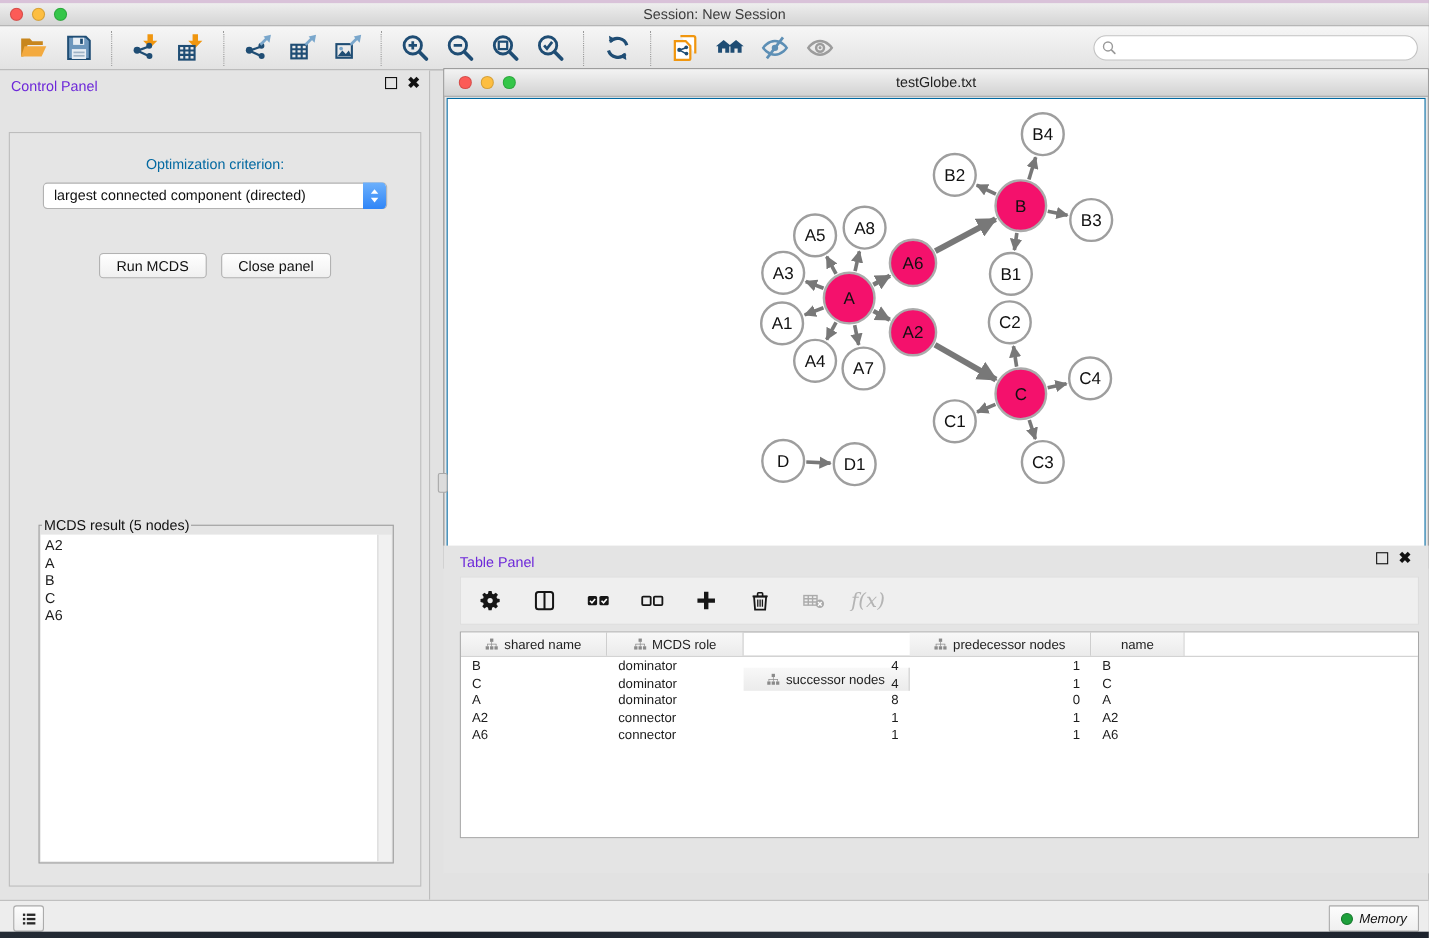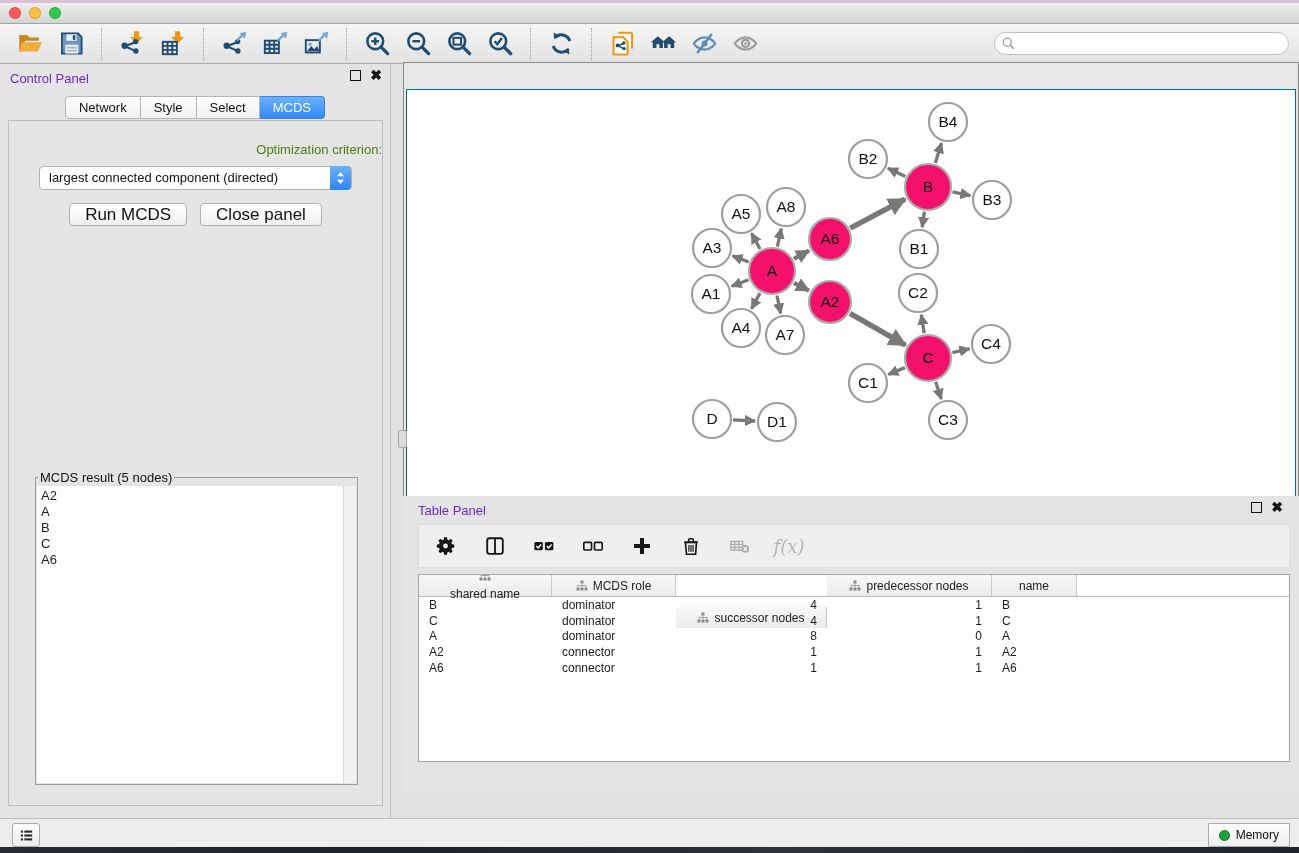--- a/index.html
+++ b/index.html
@@ -34,29 +34,29 @@
   .float-icon{width:11px;height:11px;border:1.6px solid #111;box-sizing:border-box;}
   .close-icon{font-size:14px;font-weight:bold;color:#111;line-height:11px;}
   .tabrow{position:absolute;left:0;top:32px;width:100%;display:flex;justify-content:center;}
   .seg{display:flex;}
   .seg .seg-btn{height:21px;line-height:21px;padding:0 13px;font-size:13px;background:linear-gradient(#ffffff,#f1f1f1);
                 border:1px solid #b5b5b5;border-left:none;color:#111;}
   .seg .seg-btn:first-child{border-left:1px solid #b5b5b5;border-radius:4px 0 0 4px;}
   .seg .seg-btn:last-child{border-radius:0 4px 4px 0;}
   .seg .seg-btn.active{background:linear-gradient(#6cb0fc,#338af8);color:#fff;border-color:#3f7fd6;}
   .cp-body{position:absolute;left:8px;right:7px;top:56px;bottom:12px;border:1px solid #bdbdbd;background:#e5e5e5;}
-  .opt-label{margin-top:21px;text-align:right;font-size:13px;color:#4d7c0f;}
+  .opt-label{margin-top:21px;text-align:center;font-size:13px;color:#0369a1;}
   .select-row{margin-top:9px;display:flex;justify-content:center;}
   .mac-select{position:relative;width:313px;height:24px;background:#fff;border:1px solid #b2b2b2;border-radius:4px;
               box-sizing:border-box;font-size:13px;line-height:22px;padding-left:9px;color:#111;}
   .mac-select .stepper{position:absolute;right:0;top:-1px;width:21px;height:24px;border-radius:0 4px 4px 0;
               background:linear-gradient(#6cb0fc,#2f85f7);display:flex;align-items:center;justify-content:center;}
   .btn-row{margin-top:13px;display:flex;justify-content:center;gap:13px;}
-  .mac-btn{height:23px;padding:0 15px;font-size:17px;line-height:21px;background:linear-gradient(#ffffff,#f0f0f0);
-           border:1px solid #b2b2b2;border-radius:4px;color:#111;}
+  .mac-btn{height:23px;padding:0 15px;font-size:13px;line-height:21px;background:linear-gradient(#ffffff,#f0f0f0);
+           border:1px solid #b2b2b2;border-radius:4px;color:#111;margin-top:27px;}
   fieldset.result{position:absolute;left:10px;right:8px;top:333px;bottom:4px;margin:16px;padding:0;
                   border:1px solid #9c9c9c;background:transparent;}
   fieldset.result legend{font-size:13px;color:#111;margin-left:2px;padding:0 2px;}
   .result-list{position:absolute;left:1px;right:13px;top:1px;bottom:1px;background:#fff;font-size:13px;
                padding:2px 0 0 4px;box-sizing:border-box;}
   .result-scroll{position:absolute;right:1px;top:1px;bottom:1px;width:12px;background:#f1f1f1;border-left:1px solid #d8d8d8;}
   .result-list div{line-height:16px;}
   
   .net-frame{position:absolute;left:403px;top:62px;width:896px;height:455px;border:1px solid #8a8a8a;
              background:#e8e8e8;box-sizing:border-box;}
@@ -88,38 +88,39 @@
   .td{box-sizing:border-box;padding:0 10px;overflow:hidden;white-space:nowrap;}
   .td.num{text-align:right;}
   .tp-tabs{position:absolute;left:0;right:0;top:269px;display:flex;justify-content:center;}
   
   .statusbar{position:absolute;left:0;top:818px;width:100%;height:29px;background:#ededed;border-top:1px solid #bbb;
              box-sizing:border-box;}
   .status-btn{position:absolute;left:12px;top:4px;width:26px;height:22px;border:1px solid #ababab;border-radius:3px;
               background:linear-gradient(#fdfdfd,#ededed);display:flex;align-items:center;justify-content:center;}
   .status-btn svg{width:17px;height:17px;}
   .memory-btn{position:absolute;right:9px;top:4px;height:22px;padding:0 10px;border:1px solid #ababab;border-radius:1px;
-              background:linear-gradient(#fdfdfd,#efefef);display:flex;align-items:center;gap:6px;font-size:12px;color:#111;}
+              background:linear-gradient(#fdfdfd,#efefef);display:flex;align-items:center;gap:6px;font-size:12px;color:#111;font-style:italic;}
   .mem-dot{width:11px;height:11px;border-radius:50%;background:#1ea03c;border:1px solid #157a2c;box-sizing:border-box;}
   .desktop-bottom{position:absolute;left:0;top:847px;width:100%;height:6px;
                   background:linear-gradient(90deg,#242b34,#1b212b 30%,#2a313b 60%,#1d232d);}
 </style>
 </head>
 <body>
 
 <div id="app">
 
   <div class="top-strip"></div>
 
   <div class="titlebar">
     <div class="lights">
       <span class="light red"></span>
       <span class="light yellow"></span>
       <span class="light green"></span>
     </div>
+    <div class="title">Session: New Session</div>
   </div>
 
   <div class="toolbar" id="main-toolbar">
     <div class="search-wrap">
       <svg class="mag" viewBox="0 0 24 24">
         <circle cx="10" cy="10" r="6.5" fill="none" stroke="#9a9a9a" stroke-width="2"></circle>
         <line x1="15" y1="15" x2="20" y2="20" stroke="#9a9a9a" stroke-width="2.4" stroke-linecap="round"></line>
       </svg>
       <input placeholder="" style="">
     </div>
@@ -284,28 +285,20 @@
       </span>
     </div>
 
   <div class="control-panel">
     <div class="panel-header">
       <span class="ph-title">Control Panel</span>
       <span class="ph-icons">
         <span class="float-icon"></span>
         <span class="close-icon">✖</span>
       </span>
-    </div>
-    <div class="tabrow">
-      <div class="seg" id="cp-tabs">
-          <span class="seg-btn">Network</span>
-          <span class="seg-btn">Style</span>
-          <span class="seg-btn">Select</span>
-          <span class="seg-btn active">MCDS</span>
-        </div>
     </div>
     <div class="cp-body">
       <div class="opt-label">Optimization criterion:</div>
       <div class="select-row">
         <div class="mac-select">
           <span>largest connected component (directed)</span>
           <span class="stepper">
             <svg width="9" height="14" viewBox="0 0 9 14">
                 <path d="M4.5 1l3.4 4.2H1.1z" fill="#fff"></path>
                 <path d="M4.5 13L1.1 8.8h6.8z" fill="#fff"></path>
@@ -325,20 +318,28 @@
             <div>B</div>
             <div>C</div>
             <div>A6</div>
           </div>
         <div class="result-scroll"></div>
       </fieldset>
     </div>
   </div>
 
   <div class="net-frame">
+    <div class="net-titlebar">
+      <div class="lights">
+        <span class="light red"></span>
+        <span class="light yellow"></span>
+        <span class="light green"></span>
+      </div>
+      <div class="net-title">testGlobe.txt</div>
+    </div>
     <div class="net-canvas">
       <svg id="graph" width="890" height="426" viewBox="0 0 890 426">
           <defs>
             <marker id="arrow" viewBox="0 0 10 10" refX="9" refY="5" markerWidth="3.4" markerHeight="3.4" orient="auto">
               <path d="M0 0L10 5L0 10z" fill="#787878"></path>
             </marker>
           </defs>
           <line x1="353.0557013272504" y1="159.03790244042816" x2="344.51098283201964" y2="143.32664585242324" stroke="#787878" stroke-width="3.3" marker-end="url(#arrow)"></line>
           <line x1="370.34242197013583" y1="156.57749956509346" x2="374.2986686662805" y2="138.49180038271777" stroke="#787878" stroke-width="3.3" marker-end="url(#arrow)"></line>
           <line x1="341.65634706744873" y1="172.05159970918868" x2="325.5424145806451" y2="165.87459225591394" stroke="#787878" stroke-width="3.3" marker-end="url(#arrow)"></line>
@@ -513,21 +514,21 @@
             <circle cx="17.8" cy="15.2" r="4.2" fill="#a8a8a8"></circle>
             <path d="M16 13.4l3.6 3.6M19.6 13.4L16 17" stroke="#fff" stroke-width="1.4"></path>
           </svg>
         </span>
         <span class="tp-btn" style="opacity: 1;">
           <span class="fx-label">f(x)</span>
         </span>
       </div>
     <div class="tbl">
       <div class="tbl-head" id="tbl-head">
-          <div class="th" style="width: 133px; flex-direction: column;">
+          <div class="th" style="width: 133px;">
             <span style="display: inline-flex;">
               <svg width="12" height="12" viewBox="0 0 12 12" fill="#8a8a8a">
                 <rect x="4.5" y="0.5" width="3" height="3"></rect>
                 <rect x="0.5" y="7.5" width="3" height="3"></rect>
                 <rect x="4.5" y="7.5" width="3" height="3"></rect>
                 <rect x="8.5" y="7.5" width="3" height="3"></rect>
                 <path d="M5.7 3.5h.6v2.2h-.6z"></path>
                 <path d="M1.7 5.3h8.6v.7H1.7z"></path>
                 <path d="M1.7 5.5h.6v2h-.6zM5.7 5.5h.6v2h-.6zM9.7 5.5h.6v2h-.6z"></path>
               </svg>

